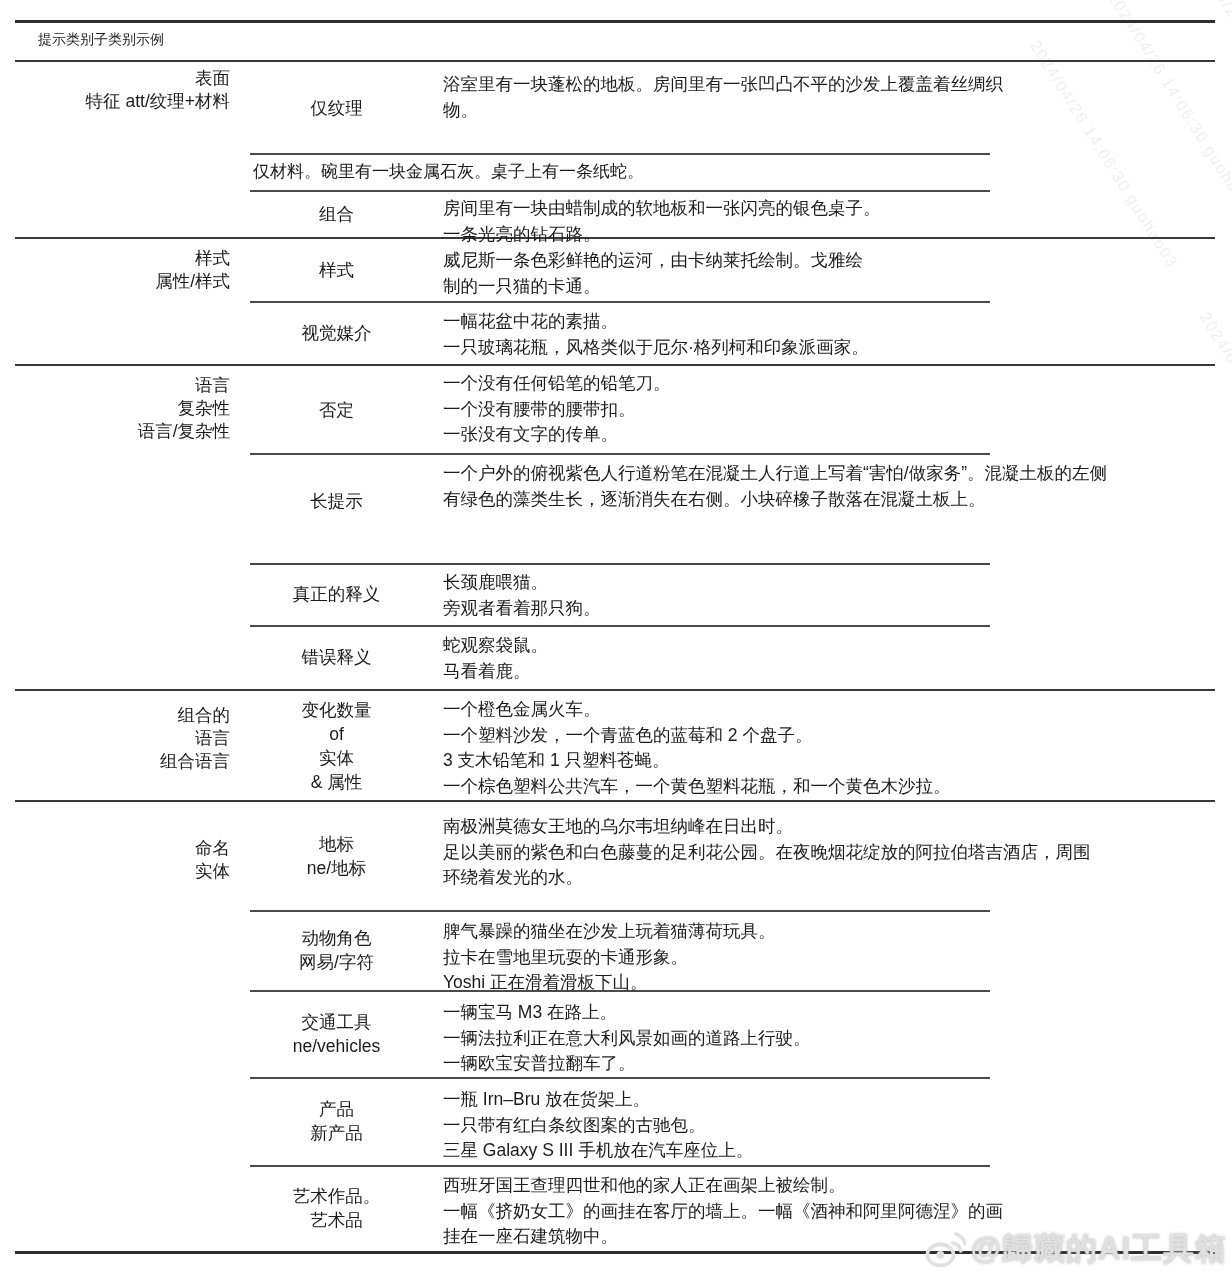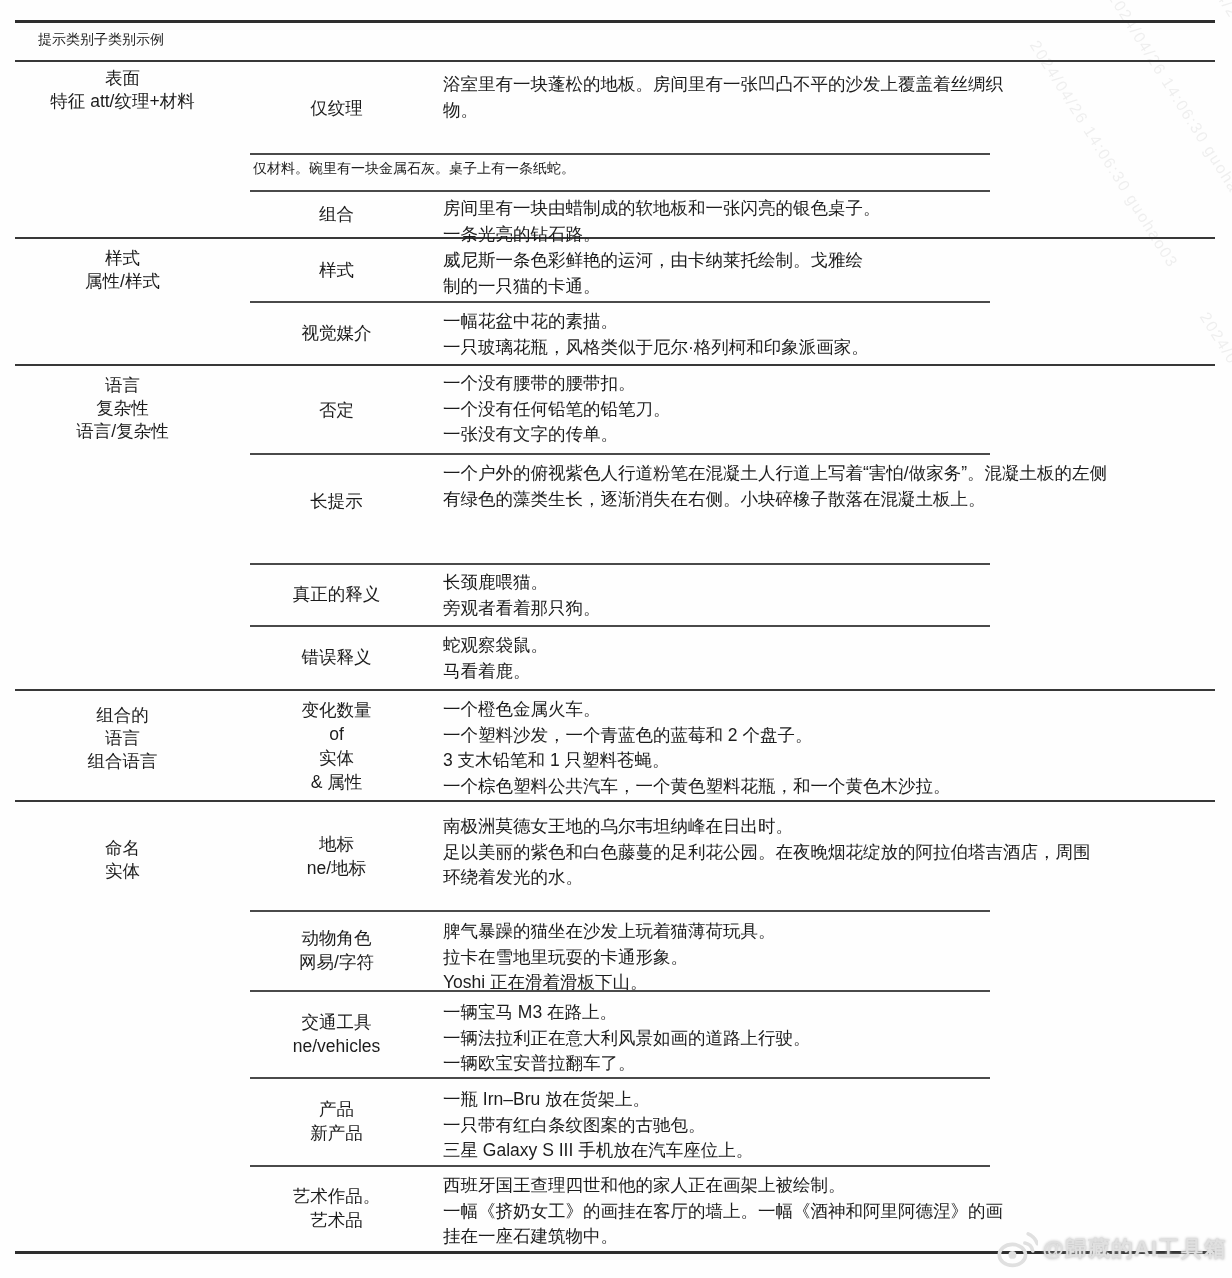--- a/index.html
+++ b/index.html
@@ -20,41 +20,41 @@
   }
   .wm-grid span { white-space: nowrap; font-size: 16px; color: #6e6e6e; letter-spacing: 1.5px; }
 
   
   .tbl {
     position: absolute; left: 15px; top: 20px; width: 1200px; z-index: 1;
     border-top: 3px solid #2e2e2e; border-bottom: 3px solid #2e2e2e;
   }
   .thead { height: 37px; padding: 8px 0 0 23px; font-size: 14px; }
   .sec { display: flex; border-top: 2px solid #383838; }
-  .cat { width: 215px; text-align: center; font-size: 17.5px; line-height: 23px; }
+  .cat { width: 215px; text-align: right; font-size: 17.5px; line-height: 23px; }
   .rows { flex: 1; display: flex; flex-direction: column; }
   .row { display: flex; position: relative; }
   .row.sep::before {
     content: ""; position: absolute; top: 0; left: 20px; width: 740px;
     border-top: 2px solid #4a4a4a;
   }
   .sub {
     width: 213px; display: flex; flex-direction: column; justify-content: center;
     align-items: center; text-align: center; font-size: 17.5px; line-height: 24px;
   }
   .sub.top { justify-content: flex-start; padding-top: 30px; margin-top: 6px; }
   .ex { flex: 1; font-size: 17.5px; }
   .exl { line-height: 25.5px; white-space: nowrap; }
-  .merged { width: 100%; padding-left: 23px; font-size: 14px; white-space: nowrap; }
+  .merged { width: 100%; padding-left: 23px; font-size: 17px; white-space: nowrap; }
 
   
   .credit {
     position: absolute; right: 5px; bottom: 8px; z-index: 2;
     display: flex; align-items: center; gap: 5px;
-    font-size: 22px; font-weight: bold; letter-spacing: 1px;
+    font-size: 31px; font-weight: bold; letter-spacing: 1px;
     color: #e0e0e0; text-shadow: 0 0 3px #b2b2b2;
   }
   .credit svg { display: block; }
 </style>
 </head>
 <body>
 
 <div class="page">
 
   <div class="wm-layer">
@@ -201,22 +201,22 @@
         <div>语言</div>
         <div>复杂性</div>
         <div>语言/复杂性</div>
       </div>
       <div class="rows">
         <div class="row" style="height:87px">
           <div class="sub">
             <div>否定</div>
           </div>
           <div class="ex" style="padding-top:5px">
+            <div class="exl">一个没有任何铅笔的铅笔刀。</div>
             <div class="exl">一个没有腰带的腰带扣。</div>
-            <div class="exl">一个没有任何铅笔的铅笔刀。</div>
             <div class="exl">一张没有文字的传单。</div>
           </div>
         </div>
         <div class="row sep" style="height:110px">
           <div class="sub top">
             <div>长提示</div>
           </div>
           <div class="ex" style="padding-top:8px">
             <div class="exl">一个户外的俯视紫色人行道粉笔在混凝土人行道上写着“害怕/做家务”。混凝土板的左侧</div>
             <div class="exl">有绿色的藻类生长，逐渐消失在右侧。小块碎橡子散落在混凝土板上。</div>

